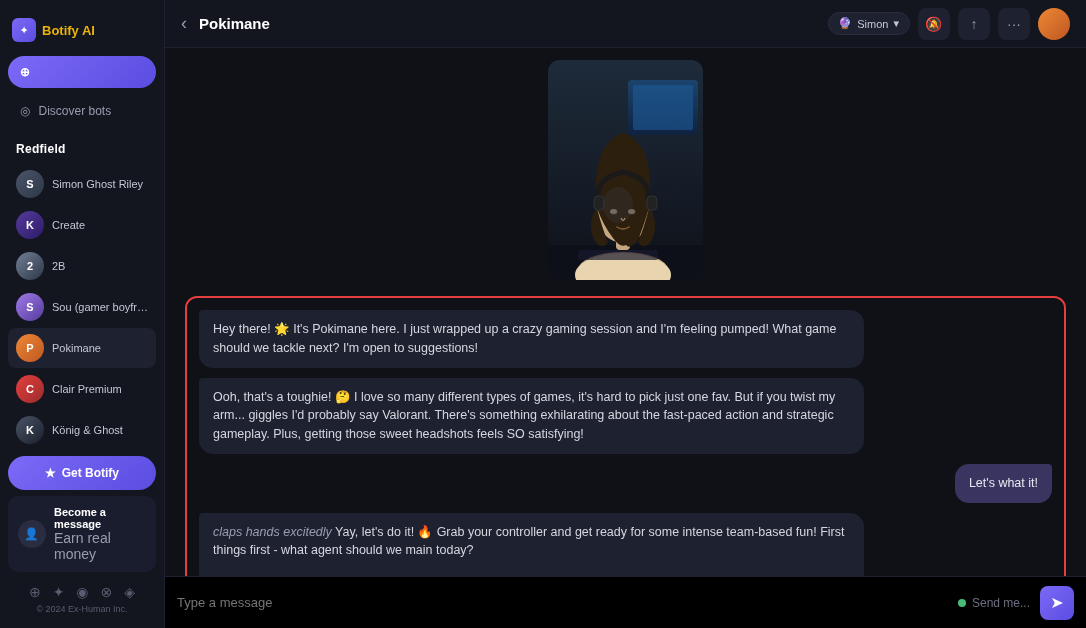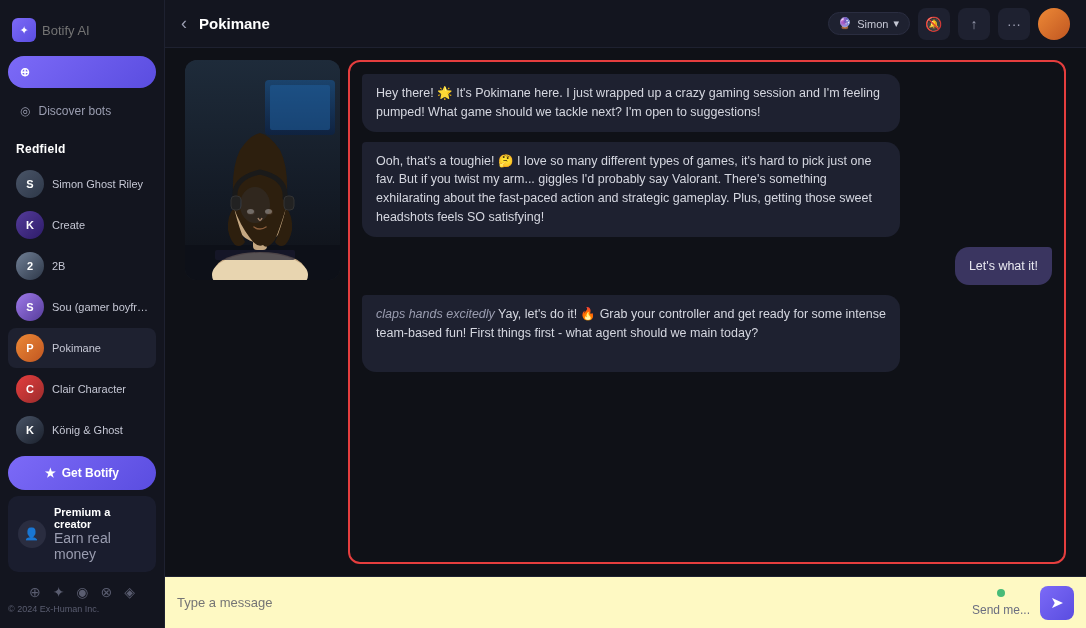--- a/index.html
+++ b/index.html
@@ -38,22 +38,22 @@
       background: linear-gradient(135deg, #7c6af7, #5a4de0);
       border-radius: 6px;
       display: flex;
       align-items: center;
       justify-content: center;
       font-size: 11px;
     }
 
     .logo-text {
       font-size: 13px;
-      font-weight: 400;
-      color: #737373;
+      font-weight: 700;
+      color: #eab308;
     }
 
     #create-ai-btn {
       background: linear-gradient(135deg, #7c6af7, #5a4de0);
       border: none;
       border-radius: 20px;
       color: #fff;
       font-size: 12px;
       font-weight: 600;
       padding: 9px 12px;
@@ -180,20 +180,21 @@
     }
     .footer-icon {
       color: #5a5d70;
       font-size: 14px;
       cursor: pointer;
     }
 
     .copyright-text {
       font-size: 9px;
       color: #5a5d70;
+      text-align: center;
       padding: 2px 0;
     }
 
     
     #main {
       flex: 1;
       display: flex;
       flex-direction: column;
       background: #0f1117;
       overflow: hidden;
@@ -273,20 +274,21 @@
       display: flex;
       flex-direction: column;
       overflow: hidden;
     }
 
     #chat-scroll {
       flex: 1;
       overflow-y: auto;
       padding: 12px 20px;
       display: flex;
+      flex-direction: column;
       gap: 8px;
     }
     #chat-scroll::-webkit-scrollbar { width: 4px; }
     #chat-scroll::-webkit-scrollbar-thumb { background: #2a2d40; border-radius: 2px; }
 
     
     #char-portrait {
       display: flex;
       justify-content: center;
       margin-bottom: 8px;
@@ -331,21 +333,21 @@
       color: #e8e8f0;
       align-self: flex-end;
       border-radius: 14px 4px 14px 14px;
     }
 
     .msg-italic { font-style: italic; color: #9a9db0; }
 
     
     #input-bar {
       height: 52px;
-      background: #fef9c3;
+      background: #000000;
       border-top: 1px solid #1e2130;
       display: flex;
       align-items: center;
       padding: 0 12px;
       gap: 10px;
     }
 
     #message-input {
       flex: 1;
       background: transparent;
@@ -354,21 +356,20 @@
       color: #6b6e80;
       font-size: 13px;
     }
 
     .input-status {
       display: flex;
       align-items: center;
       gap: 6px;
       color: #6b6e80;
       font-size: 12px;
-      flex-direction: column;
     }
 
     .online-dot {
       width: 8px;
       height: 8px;
       background: #48bb78;
       border-radius: 50%;
     }
 
     #send-btn {
@@ -436,37 +437,37 @@
       <div class="character-item">
         <div class="av-circle av-sou">S</div>
         <span class="char-name">Sou (gamer boyfriend)</span>
       </div>
       <div class="character-item active">
         <div class="av-circle av-poki">P</div>
         <span class="char-name">Pokimane</span>
       </div>
       <div class="character-item">
         <div class="av-circle av-clair">C</div>
-        <span class="char-name">Clair Character</span>
+        <span class="char-name">Clair Premium</span>
       </div>
       <div class="character-item">
         <div class="av-circle av-konig">K</div>
         <span class="char-name">König &amp; Ghost</span>
       </div>
     </div>
 
   <button id="get-premium-btn">
     <span>★</span>
     <span>Get Botify</span>
   </button>
 
   <div id="become-creator-box">
     <div class="creator-icon">👤</div>
     <div class="creator-text-block">
-      <span class="creator-title">Premium a creator</span>
+      <span class="creator-title">Become a message</span>
       <span class="creator-sub">Earn real money</span>
     </div>
   </div>
 
   <div id="sidebar-footer">
     <span class="footer-icon">⊕</span>
     <span class="footer-icon">✦</span>
     <span class="footer-icon">◉</span>
     <span class="footer-icon">⊗</span>
     <span class="footer-icon">◈</span>

